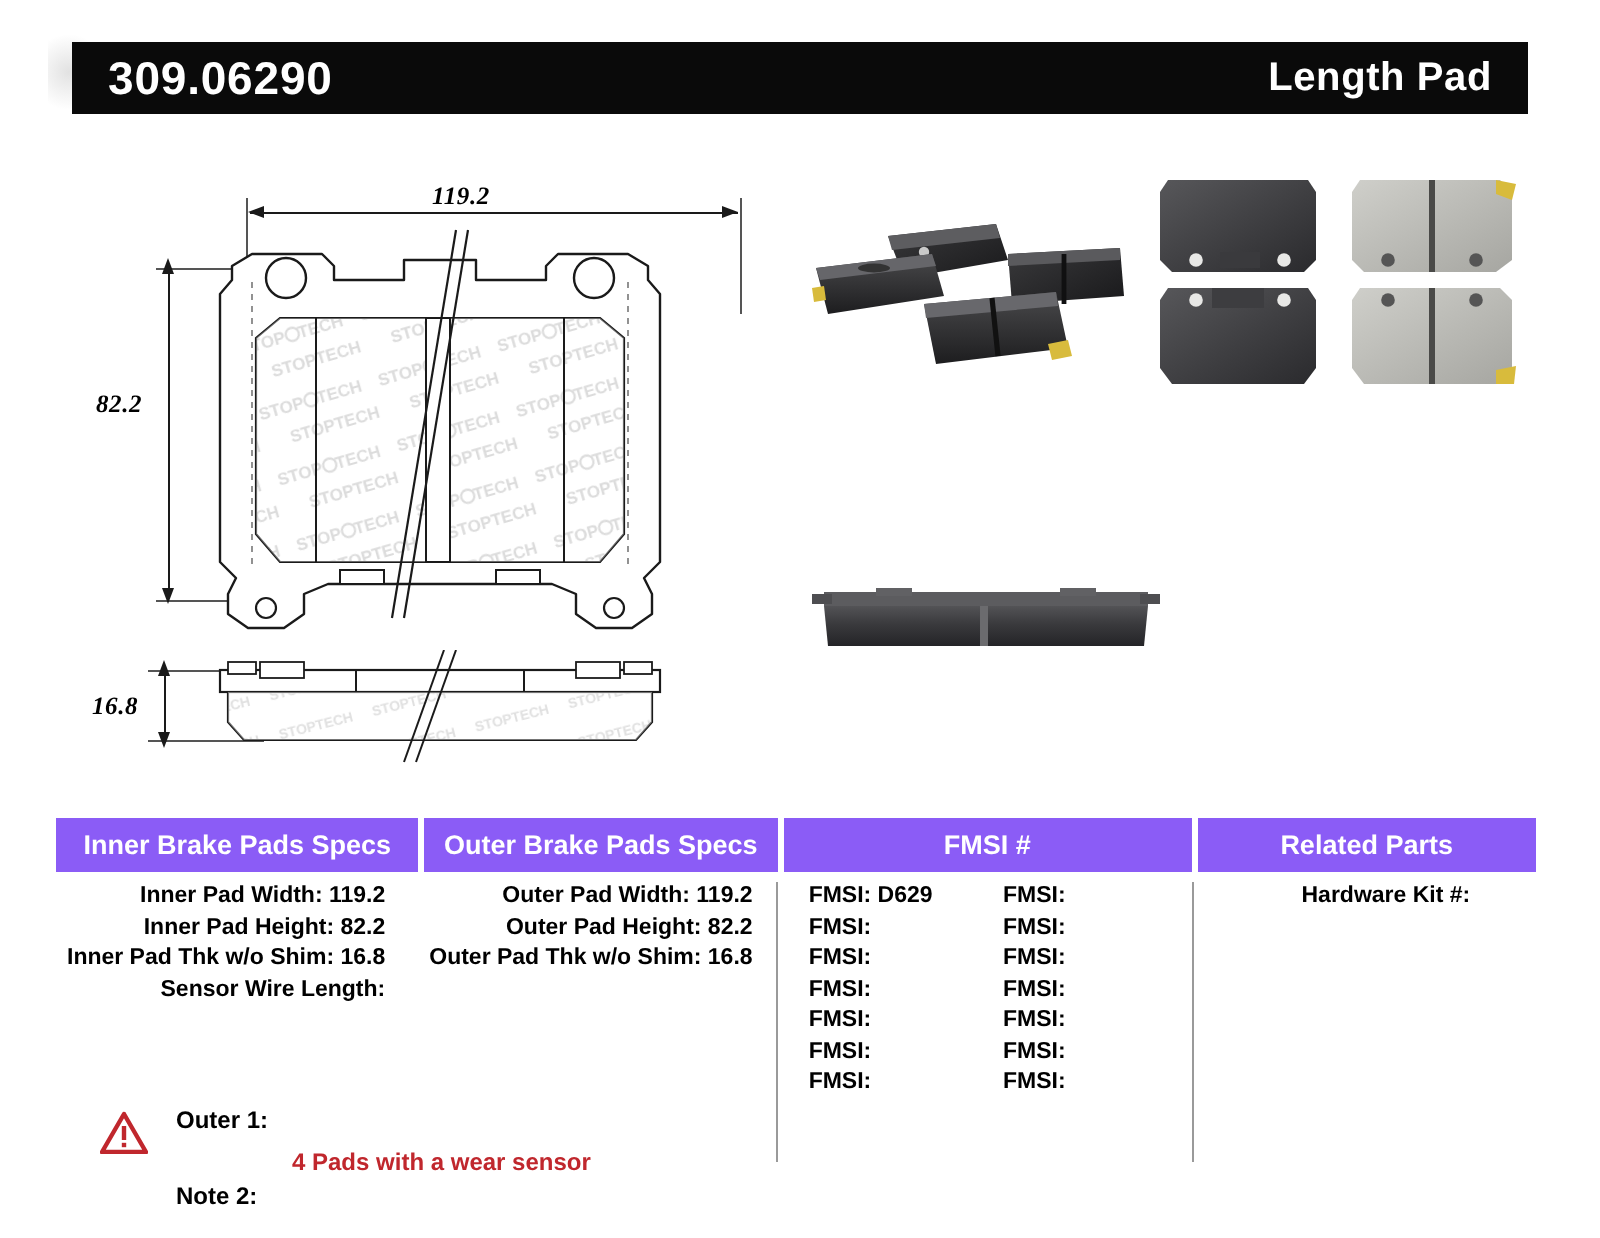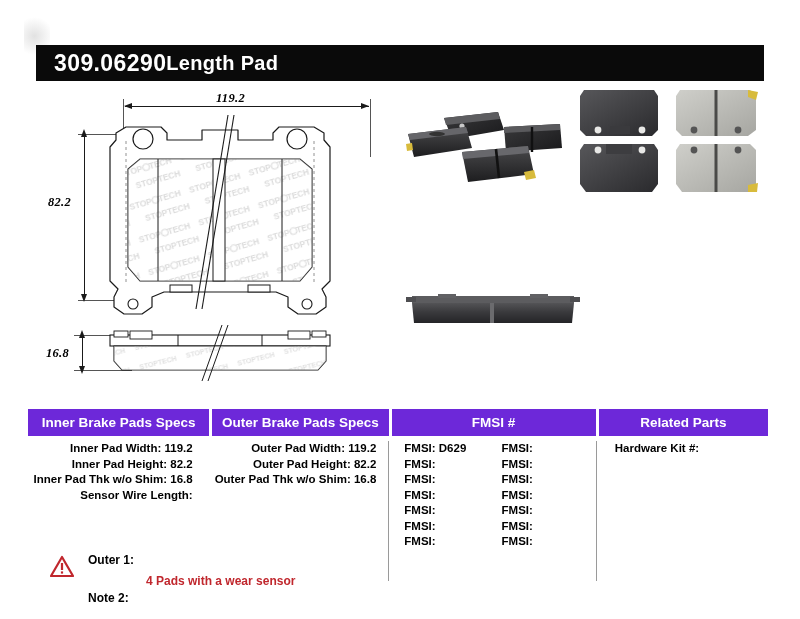--- a/index.html
+++ b/index.html
@@ -10,22 +10,22 @@
     color:#000;
     position:relative;
     overflow:hidden;
   }
   .page{position:absolute;inset:0;}
 
   
   .header{
     position:absolute;left:36px;top:21px;width:728px;height:36px;
     background:#0a0a0a;
-    display:flex;align-items:center;
-    padding:0 18px;box-sizing:border-box;margin-top:24px;
+    display:flex;align-items:center;justify-content:space-between;
+    padding:0 18px;box-sizing:border-box;
   }
   .header .part-no{
     color:#fff;font-size:23px;font-weight:bold;letter-spacing:.4px;
   }
   .header .prod-type{
     color:#fff;font-size:20px;font-weight:bold;letter-spacing:.3px;
   }
   .scan-smudge{
     position:absolute;left:24px;top:14px;width:26px;height:44px;
     background:radial-gradient(circle at 40% 50%, rgba(150,150,150,.28), rgba(255,255,255,0) 70%);
@@ -47,21 +47,21 @@
   .arr-u{border-left:3.5px solid transparent;border-right:3.5px solid transparent;border-bottom:8px solid #1a1a1a;}
   .arr-d{border-left:3.5px solid transparent;border-right:3.5px solid transparent;border-top:8px solid #1a1a1a;}
 
   
   .photo{position:absolute;}
 
   
   .spec-table{position:absolute;left:28px;top:409px;width:740px;}
   .thead{display:flex;height:27px;gap:3px;}
   .th{
-    background:#6d28d9;color:#fff;
+    background:#8b5cf6;color:#fff;
     display:flex;align-items:center;justify-content:center;
     font-size:13.5px;font-weight:bold;box-sizing:border-box;
   }
   .th.c1{width:182px;}
   .th.c2{width:177px;}
   .th.c3{width:205px;}
   .th.c4{width:170px;}
 
   .tbody{display:flex;gap:14px;margin-top:5px;}
   .tcol{box-sizing:border-box;}
@@ -74,21 +74,21 @@
     text-align:right;font-size:11.5px;font-weight:bold;
     line-height:15.5px;padding-right:8px;white-space:nowrap;
   }
   .fmsi-sub{width:50%;}
   .fmsi-row{
     font-size:11.5px;font-weight:bold;line-height:15.5px;
     padding-left:6px;white-space:nowrap;
   }
   .rel-row{
     font-size:11.5px;font-weight:bold;line-height:15.5px;
-    padding-left:8px;white-space:nowrap;
+    padding-left:8px;white-space:nowrap;margin-left:36px;
   }
 
   .vdiv{position:absolute;top:0;width:1px;background:#9a9a9a;}
 
   
   .notes{position:absolute;left:50px;top:552px;display:flex;align-items:flex-start;}
   .warn-icon{width:24px;height:22px;margin-right:14px;margin-top:3px;flex:0 0 auto;}
   .note-lines{}
   .note-line{display:flex;font-size:12px;font-weight:bold;line-height:17px;}
   .note-lbl{min-width:52px;}

